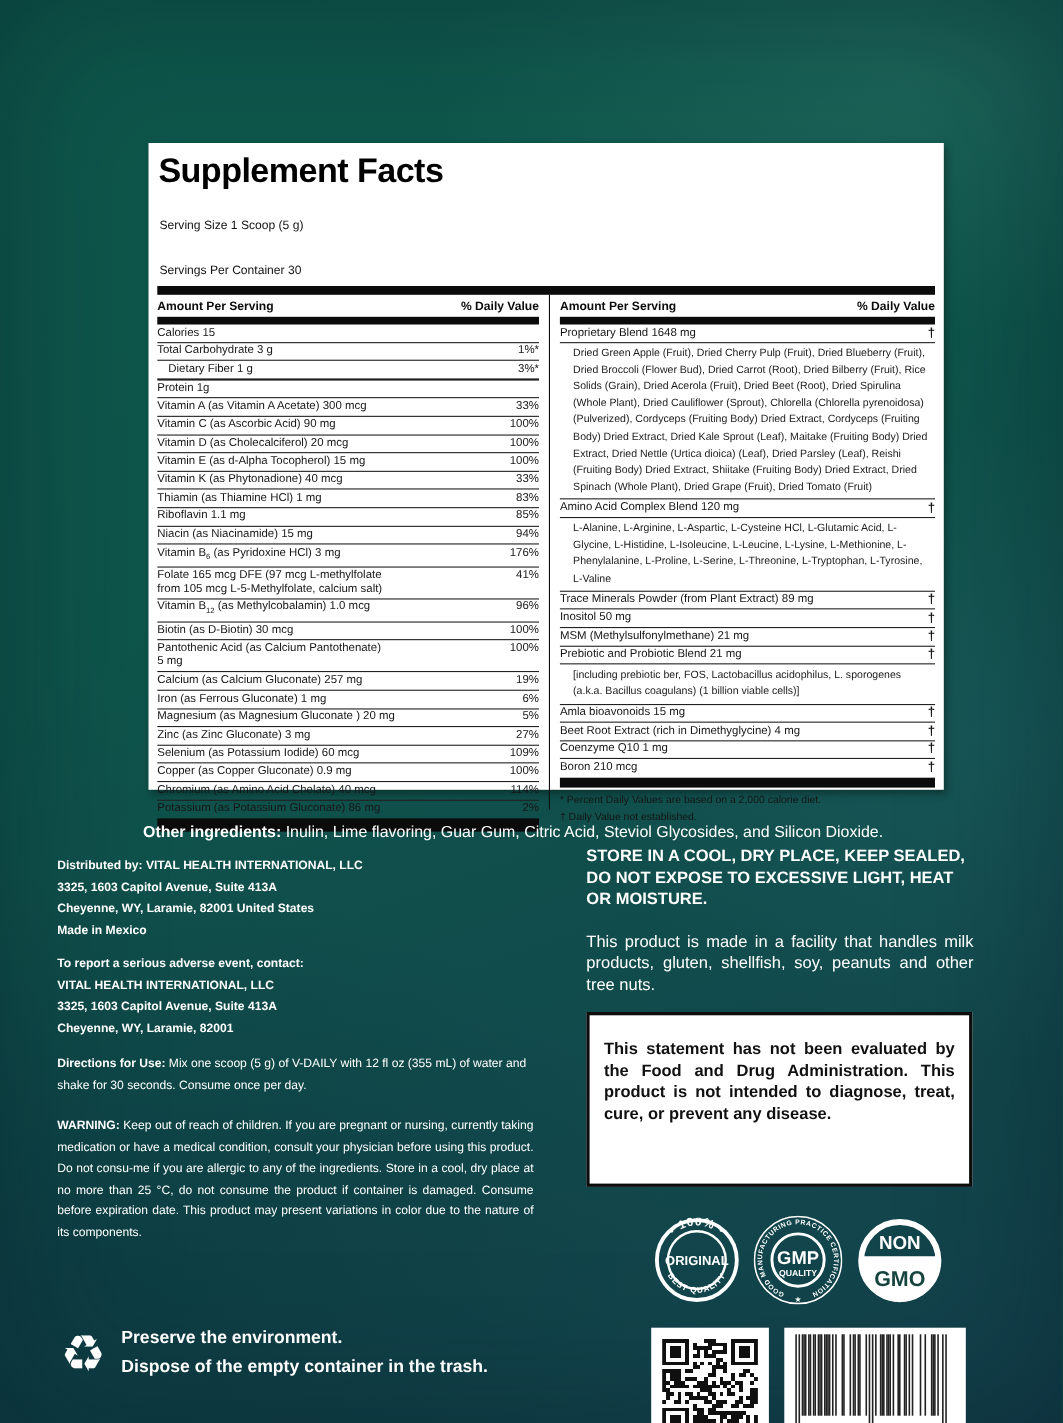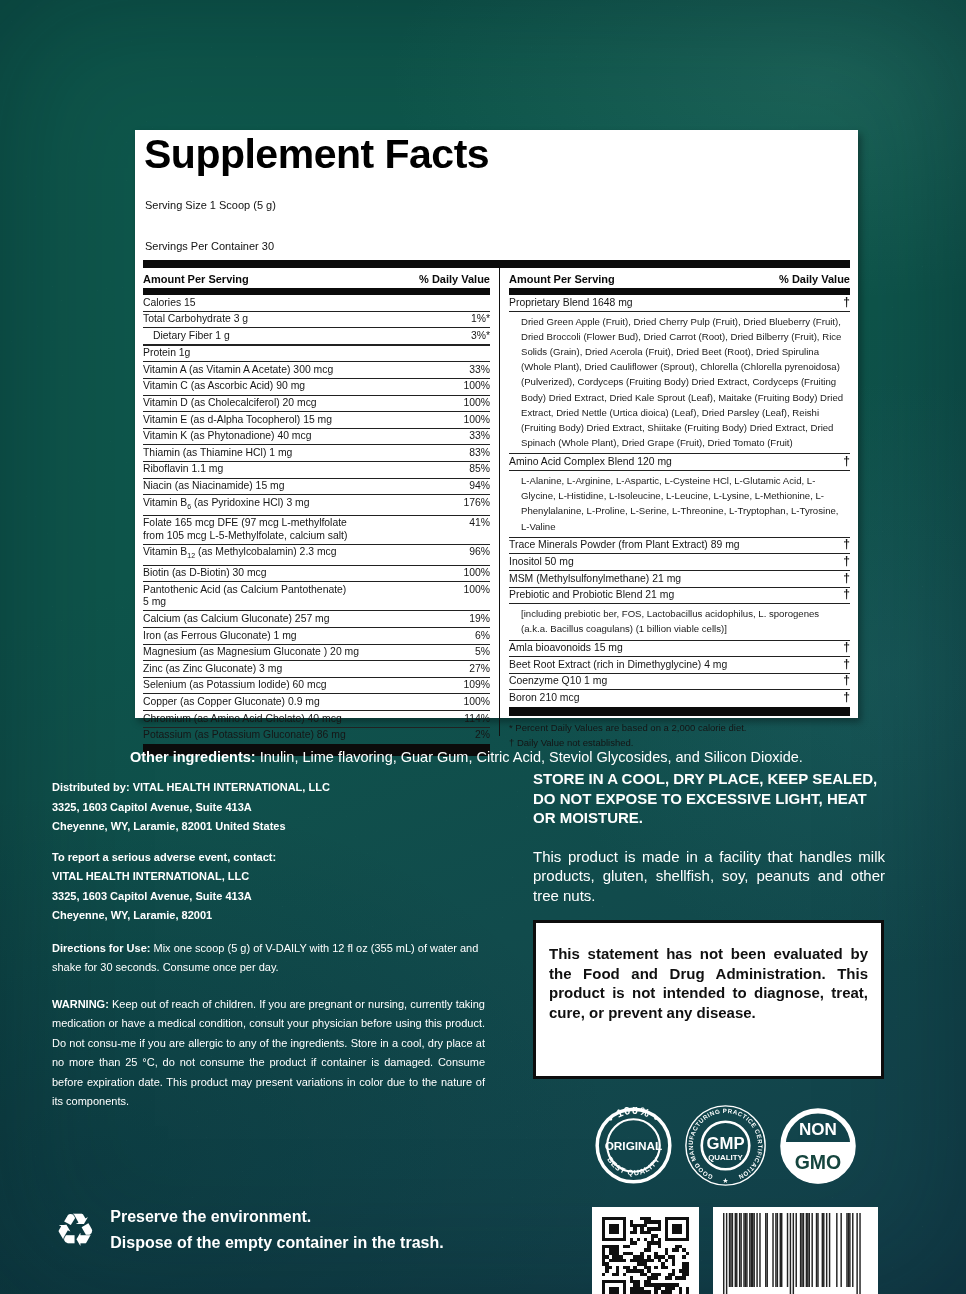--- a/index.html
+++ b/index.html
@@ -11,21 +11,21 @@
       radial-gradient(520px 420px at 92% 52%, rgba(70,150,160,.13), transparent 70%),
       radial-gradient(700px 500px at 10% 90%, rgba(0,25,40,.25), transparent 75%),
       linear-gradient(160deg,#0e574b 0%,#0e554b 38%,#114b4c 68%,#133f4b 100%);
     box-shadow:inset 0 0 140px rgba(0,18,30,.35);}
   .noise{position:absolute;inset:0;width:100%;height:100%;pointer-events:none;}
   .content{position:absolute;inset:0;z-index:2;}
 
   
   .panel{position:absolute;left:135px;top:130px;width:723px;height:588px;background:#fff;
     color:#161616;box-shadow:3px 4px 7px rgba(0,0,0,.35);}
-  .ptitle{margin:8px 0 2px 9px;font-size:41px;line-height:33px;font-weight:800;letter-spacing:-.5px;color:#000;}
+  .ptitle{margin:8px 0 2px 9px;font-size:31px;line-height:33px;font-weight:800;letter-spacing:-.5px;color:#000;}
   .ssize{margin-left:10px;font-size:11px;line-height:14px;color:#111;margin-top:27px;}
   .bar{background:#0b0b0b;}
   .bar.top{height:8px;margin:7px 8px 0 8px;}
   .cols{display:flex;margin:0 8px;height:468px;}
   .colL{width:356px;padding-right:9px;}
   .colR{width:351px;border-left:1.5px solid #111;padding-left:9px;}
   .chead{display:flex;justify-content:space-between;font-weight:700;font-size:11px;padding:5px 0 3px;color:#0b0b0b;}
   .bar.h{height:7px;}
   .bar.endL{height:12px;margin-top:1px;}
   .bar.endR{height:9px;margin-top:1px;}
@@ -154,21 +154,21 @@
               <span class="v">176%</span>
             </div>
           <div class="fr rt">
               <span class="n">
                 <span class="ln">Folate 165 mcg DFE (97 mcg L-methylfolate</span>
                 <span class="ln">from 105 mcg L-5-Methylfolate, calcium salt)</span>
               </span>
               <span class="v">41%</span>
             </div>
           <div class="fr rt">
-              <span class="n"><span>Vitamin B</span><sub>12</sub><span> (as Methylcobalamin) 2.3 mcg</span></span>
+              <span class="n"><span>Vitamin B</span><sub>12</sub><span> (as Methylcobalamin) 1.0 mcg</span></span>
               <span class="v">96%</span>
             </div>
           <div class="fr rt">
               <span class="n">Biotin (as D-Biotin) 30 mcg</span>
               <span class="v">100%</span>
             </div>
           <div class="fr rt">
               <span class="n">
                 <span class="ln">Pantothenic Acid (as Calcium Pantothenate)</span>
                 <span class="ln">5 mg</span>
@@ -267,20 +267,21 @@
       </div>
     </section>
 
     <p class="other"><b>Other ingredients:</b> <span>Inulin, Lime flavoring, Guar Gum, Citric Acid, Steviol Glycosides, and Silicon Dioxide.</span></p>
 
     <div class="linfo">
       <div class="blk bold">
         <div>Distributed by: VITAL HEALTH INTERNATIONAL, LLC</div>
         <div>3325, 1603 Capitol Avenue, Suite 413A</div>
         <div>Cheyenne, WY, Laramie, 82001 United States</div>
+        <div>Made in Mexico</div>
       </div>
       <div class="blk bold gap11">
         <div>To report a serious adverse event, contact:</div>
         <div>VITAL HEALTH INTERNATIONAL, LLC</div>
         <div>3325, 1603 Capitol Avenue, Suite 413A</div>
         <div>Cheyenne, WY, Laramie, 82001</div>
       </div>
       <p class="blk gap13"><b>Directions for Use:</b> <span>Mix one scoop (5 g) of V-DAILY with 12 fl oz (355 mL) of water and shake for 30 seconds. Consume once per day.</span></p>
       <p class="blk gap17 just"><b>WARNING:</b> <span>Keep out of reach of children. If you are pregnant or nursing, currently taking medication or have a medical condition, consult your physician before using this product. Do not consu-me if you are allergic to any of the ingredients. Store in a cool, dry place at no more than 25 °C, do not consume the product if container is damaged. Consume before expiration date. This product may present variations in color due to the nature of its components.</span></p>
     </div>

